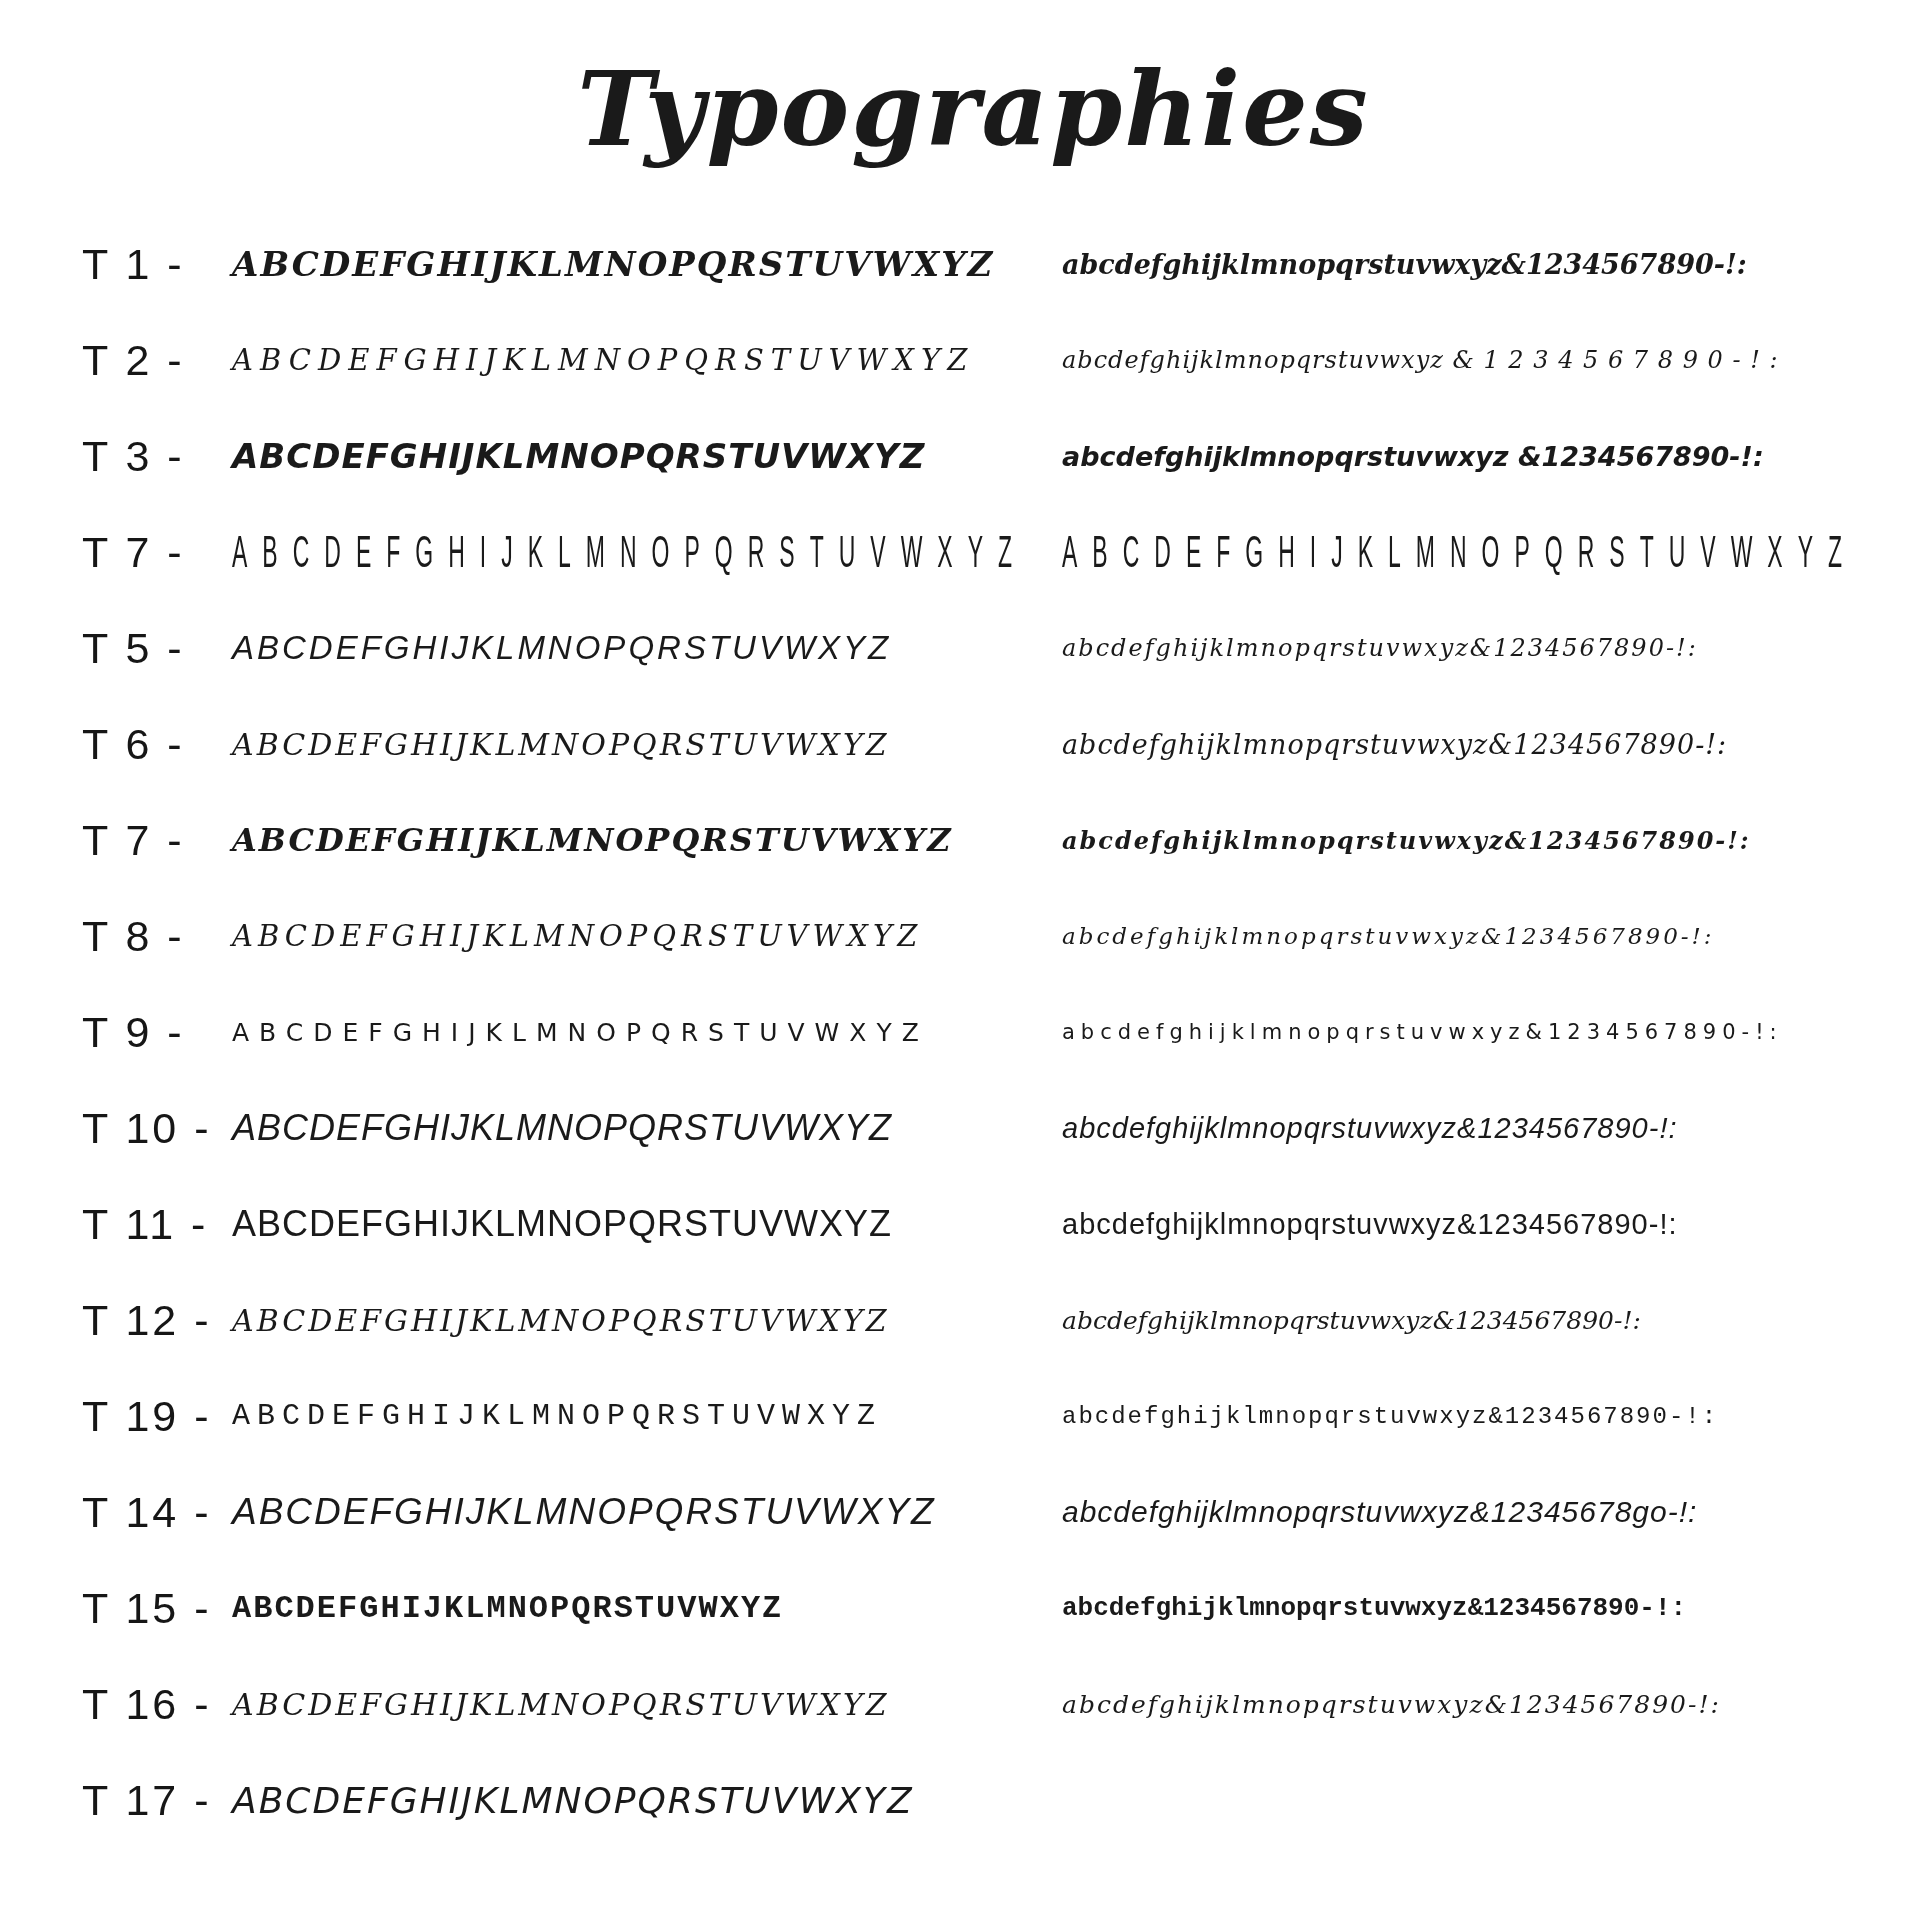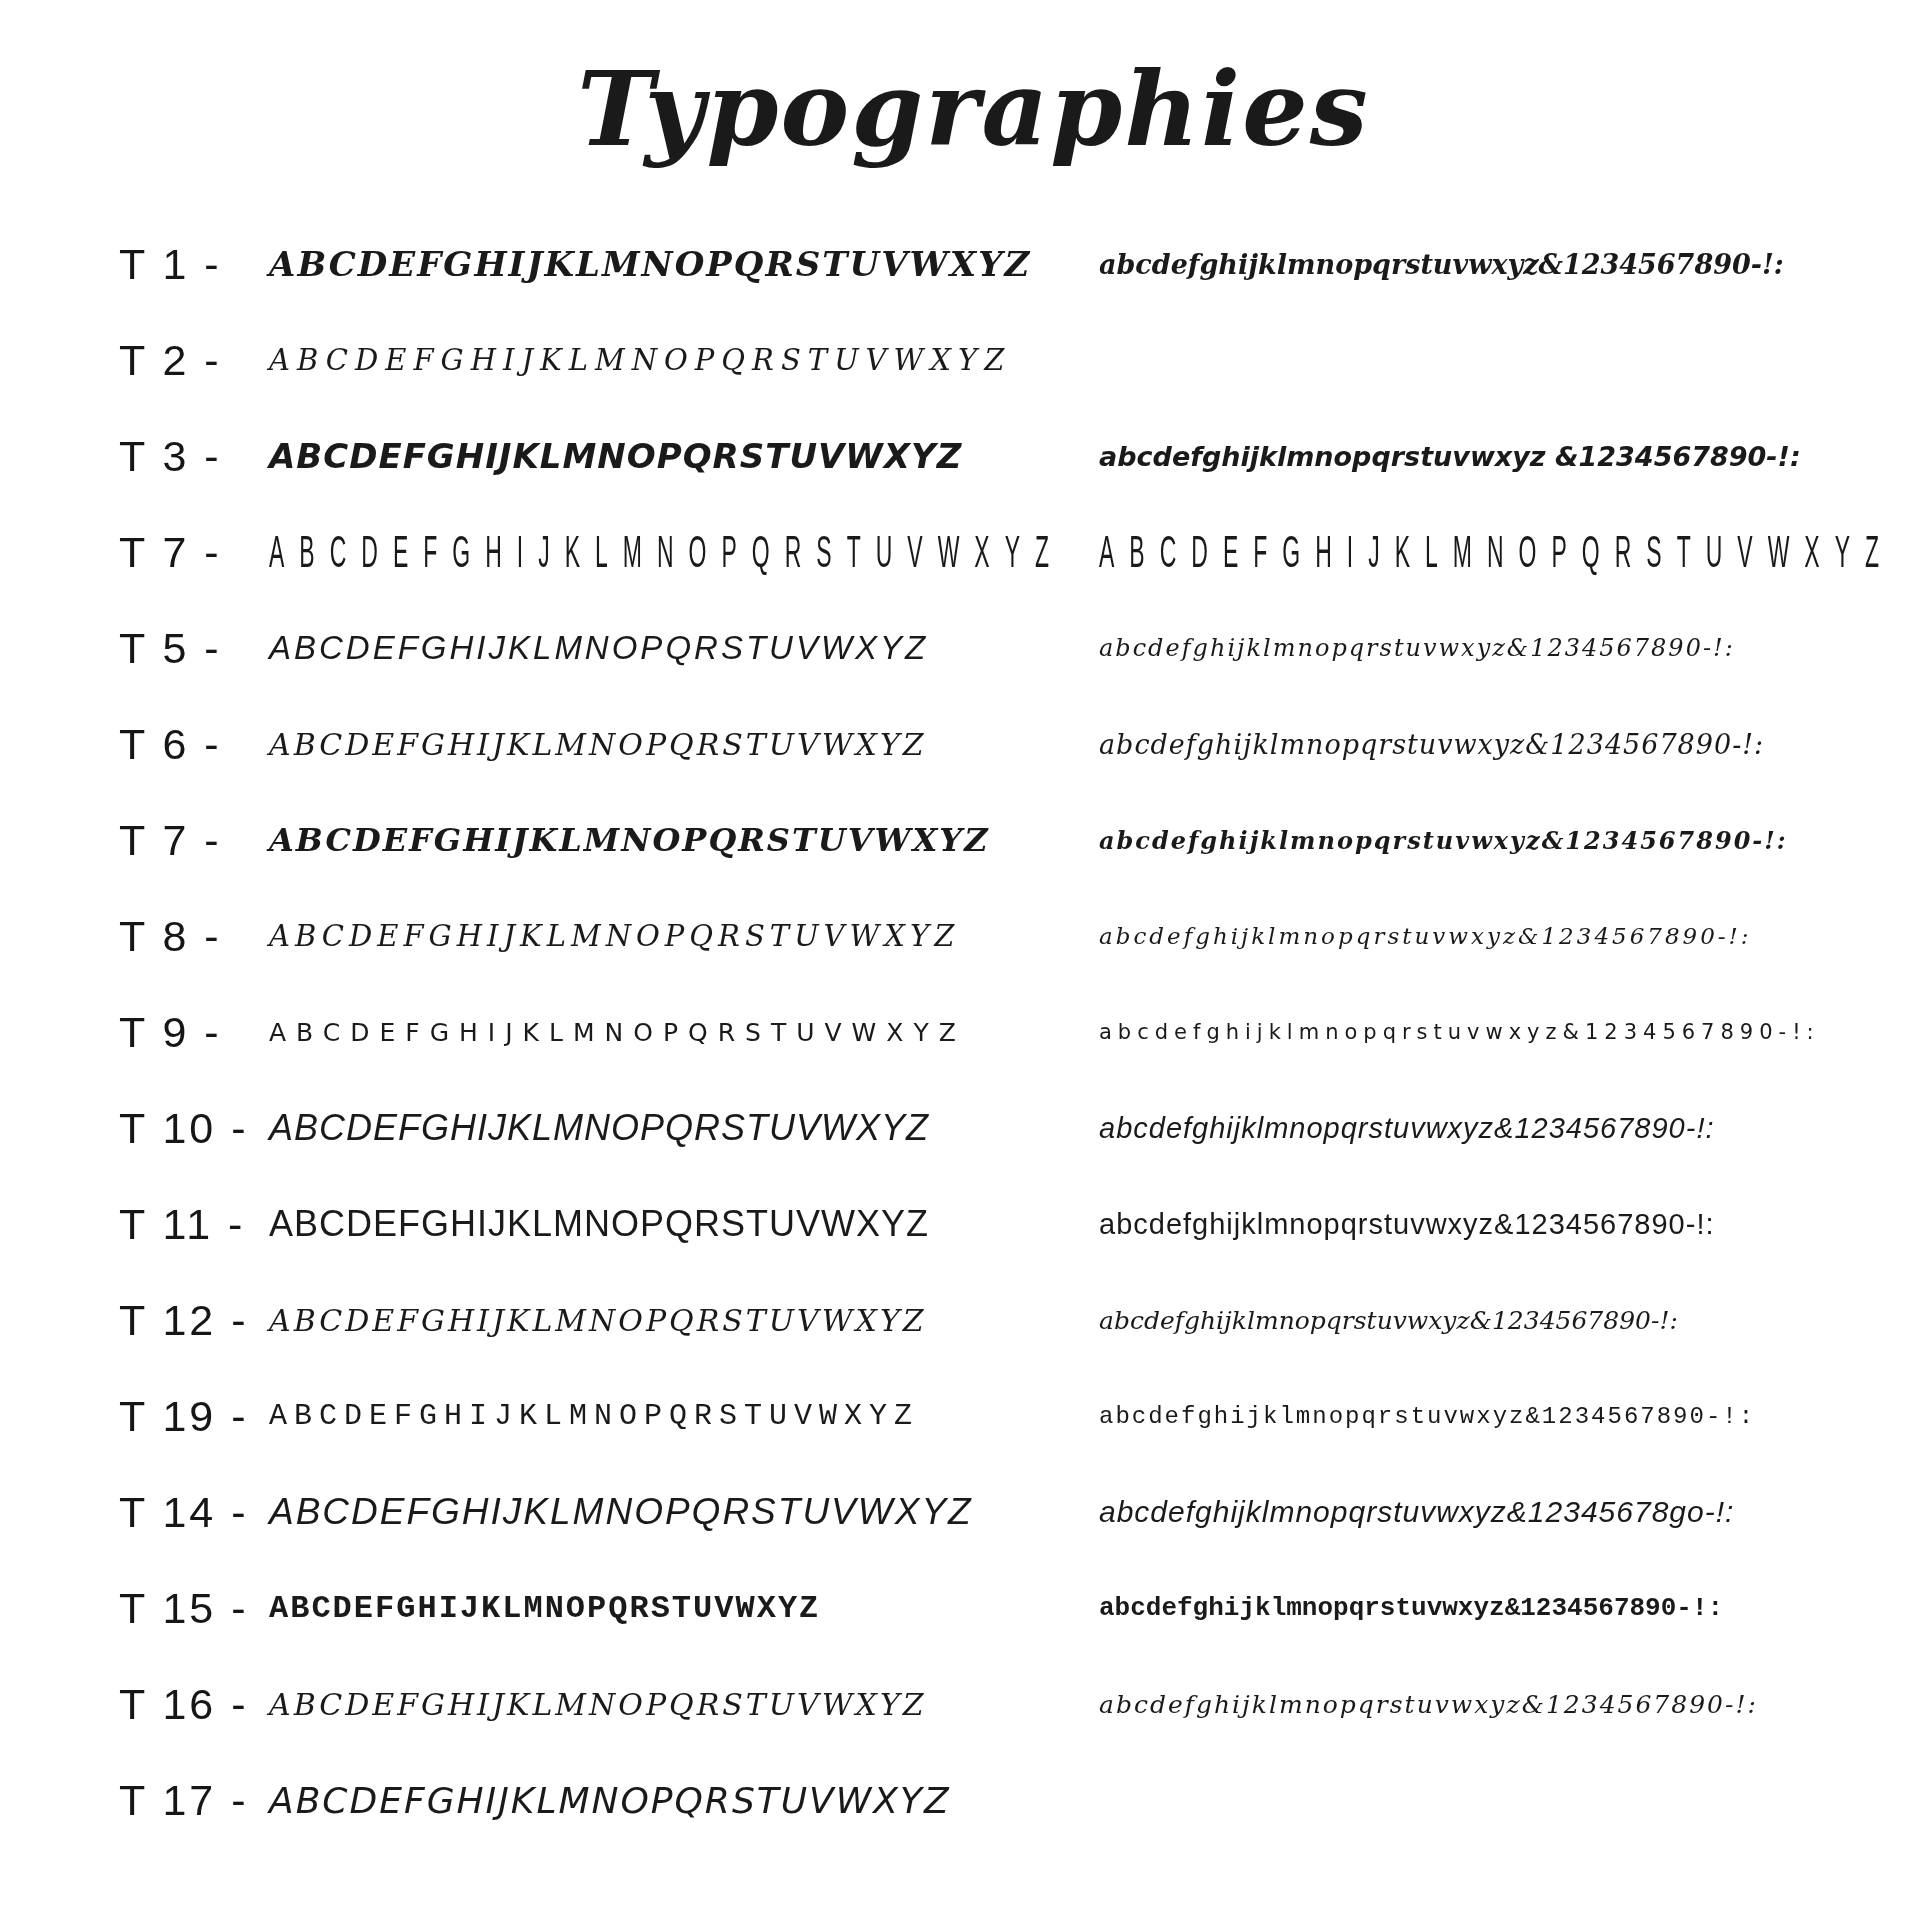--- a/index.html
+++ b/index.html
@@ -15,21 +15,21 @@
     margin: 30px 0 10px 0;
     height: 158px;
     line-height: 158px;
     font-family: "DejaVu Serif", serif;
     font-style: italic;
     font-weight: 700;
     font-size: 103px;
     letter-spacing: 2px;
     padding-left: 20px;
   }
-  .rows { margin: 28px 20px 0 119px; }
+  .rows { margin: 28px 20px 0 82px; }
   .row {
     display: flex;
     align-items: center;
     height: 96px;
     white-space: nowrap;
   }
   .row-label {
     flex: 0 0 150px;
     font-family: "Liberation Sans", sans-serif;
     font-size: 43px;
@@ -102,20 +102,21 @@
 <div class="rows">
   <div class="row">
     <span class="row-label">T 1 -</span>
     <span class="row-upper">ABCDEFGHIJKLMNOPQRSTUVWXYZ</span>
     <span class="row-lower">abcdefghijklmnopqrstuvwxyz&amp;1234567890-!:</span>
   </div>
 
   <div class="row">
     <span class="row-label">T 2 -</span>
     <span class="row-upper">ABCDEFGHIJKLMNOPQRSTUVWXYZ</span>
+    <span class="row-lower">abcdefghijklmnopqrstuvwxyz &amp; 1 2 3 4 5 6 7 8 9 0 - ! :</span>
   </div>
 
   <div class="row">
     <span class="row-label">T 3 -</span>
     <span class="row-upper">ABCDEFGHIJKLMNOPQRSTUVWXYZ</span>
     <span class="row-lower">abcdefghijklmnopqrstuvwxyz &amp;1234567890-!:</span>
   </div>
 
   <div class="row">
     <span class="row-label">T 7 -</span>

